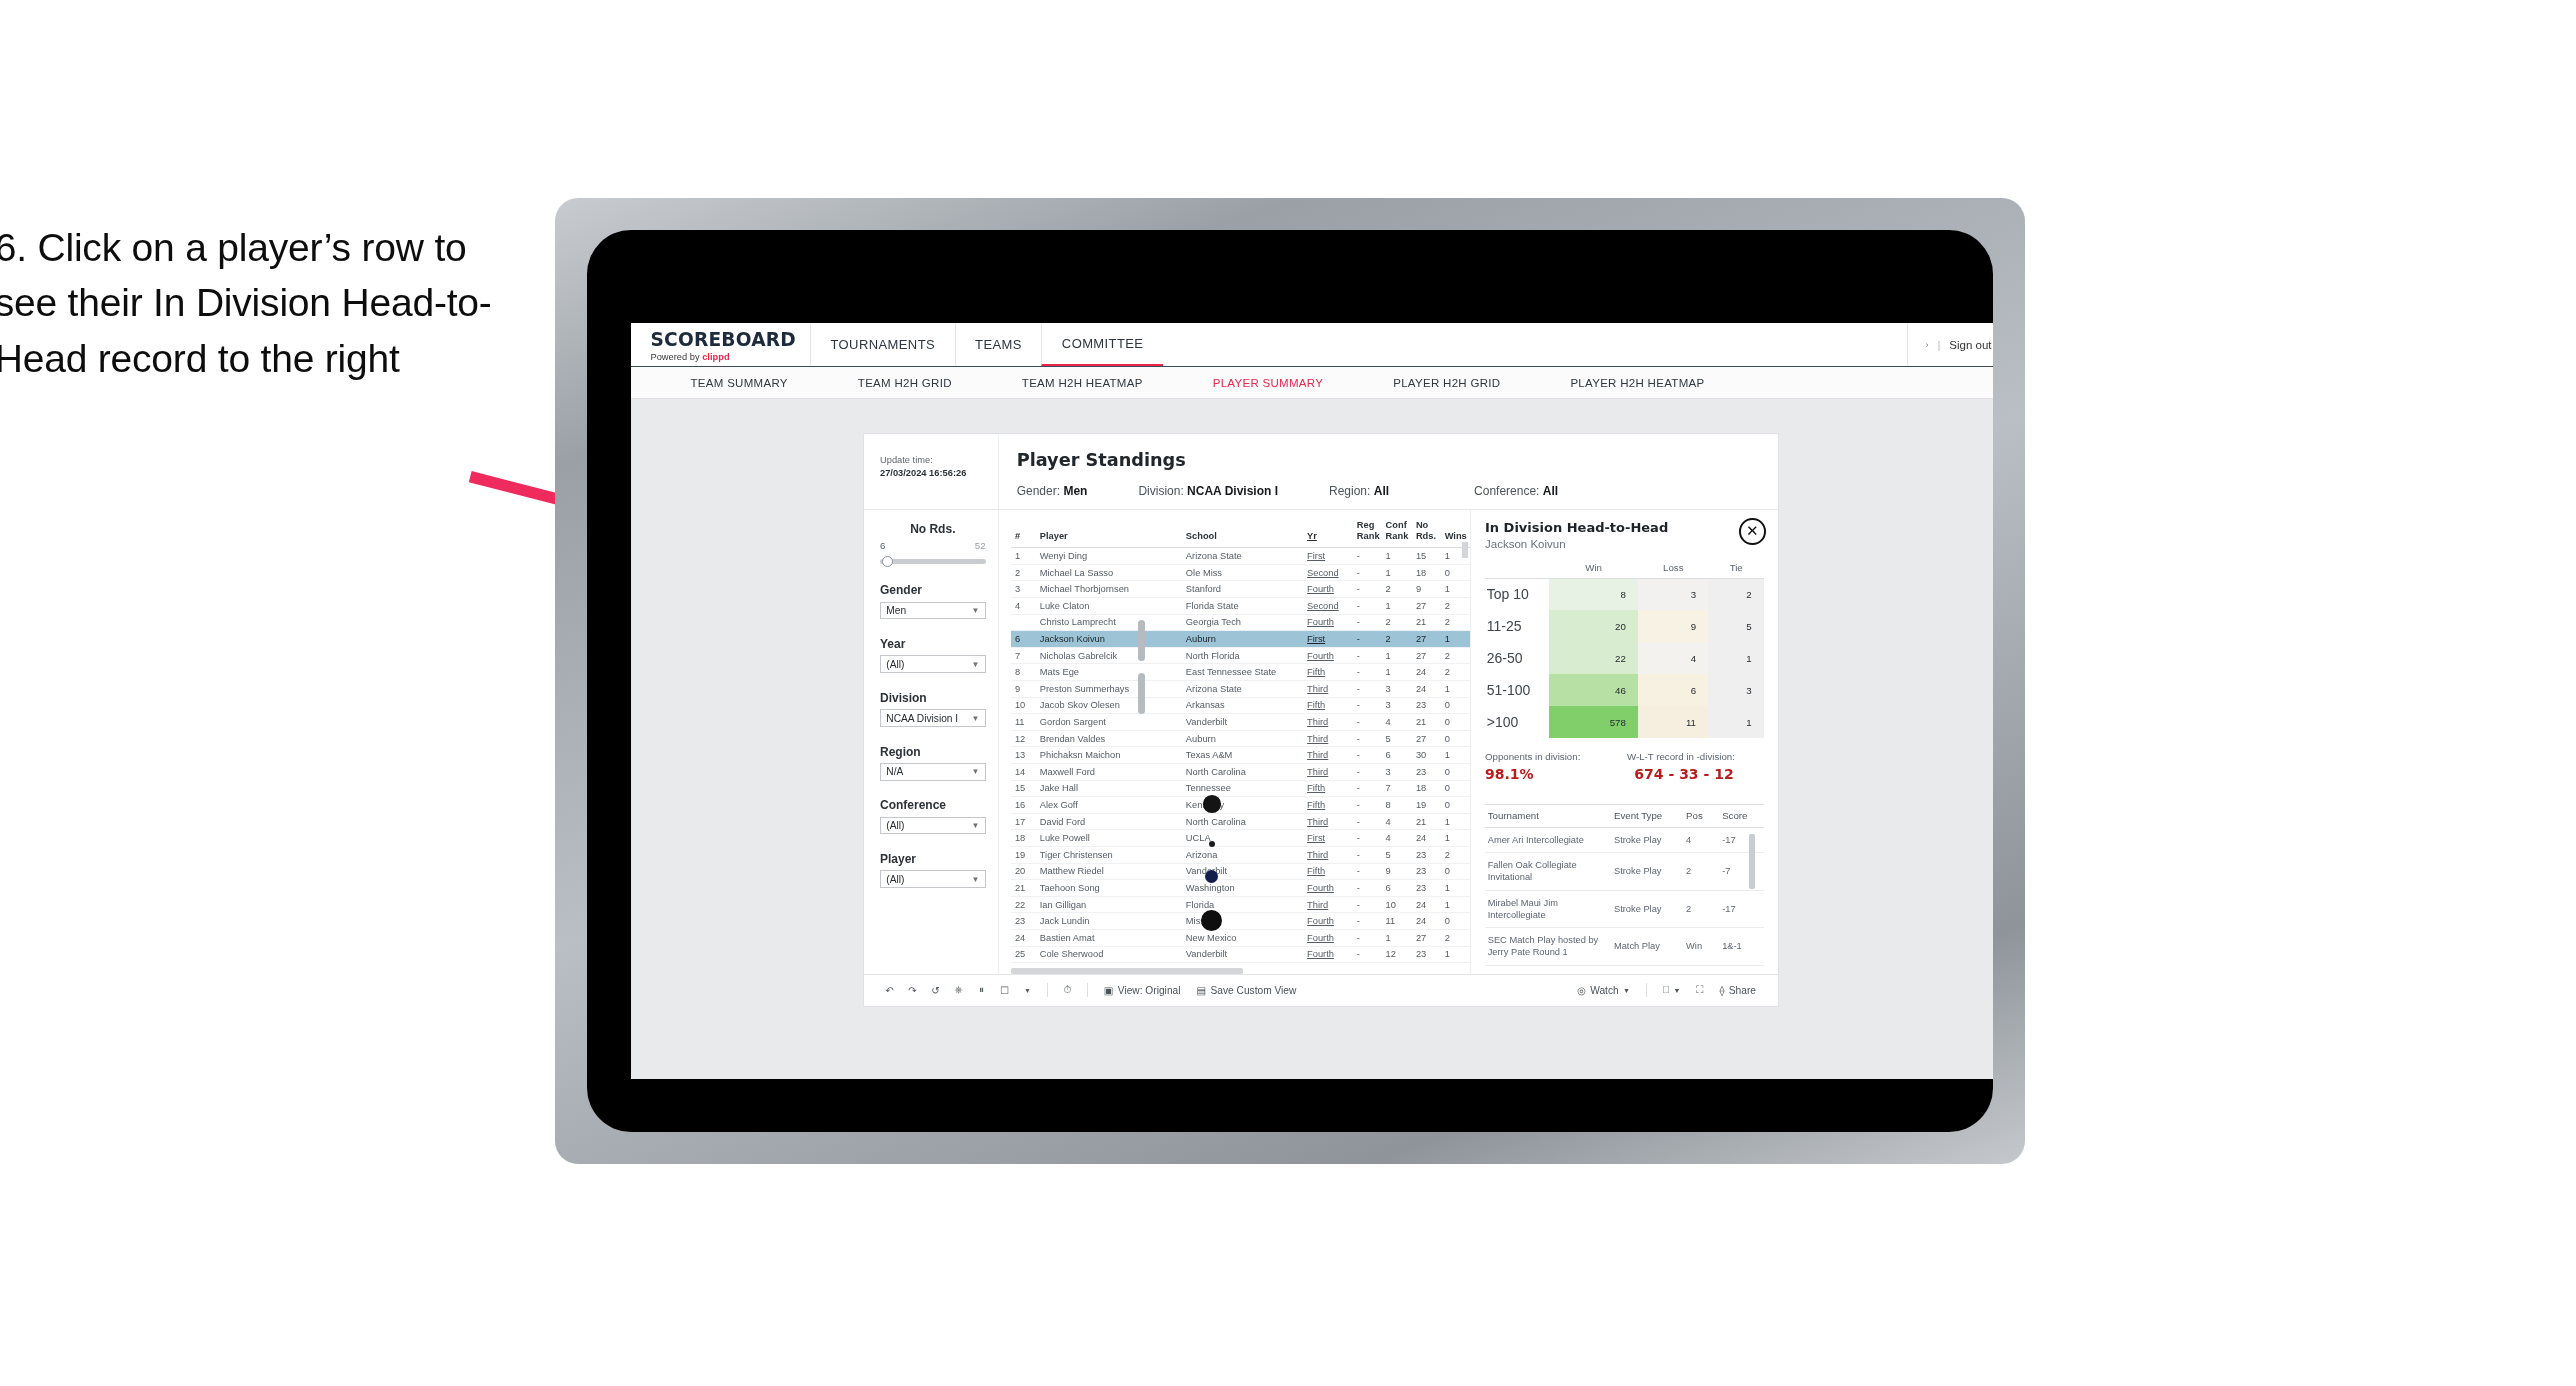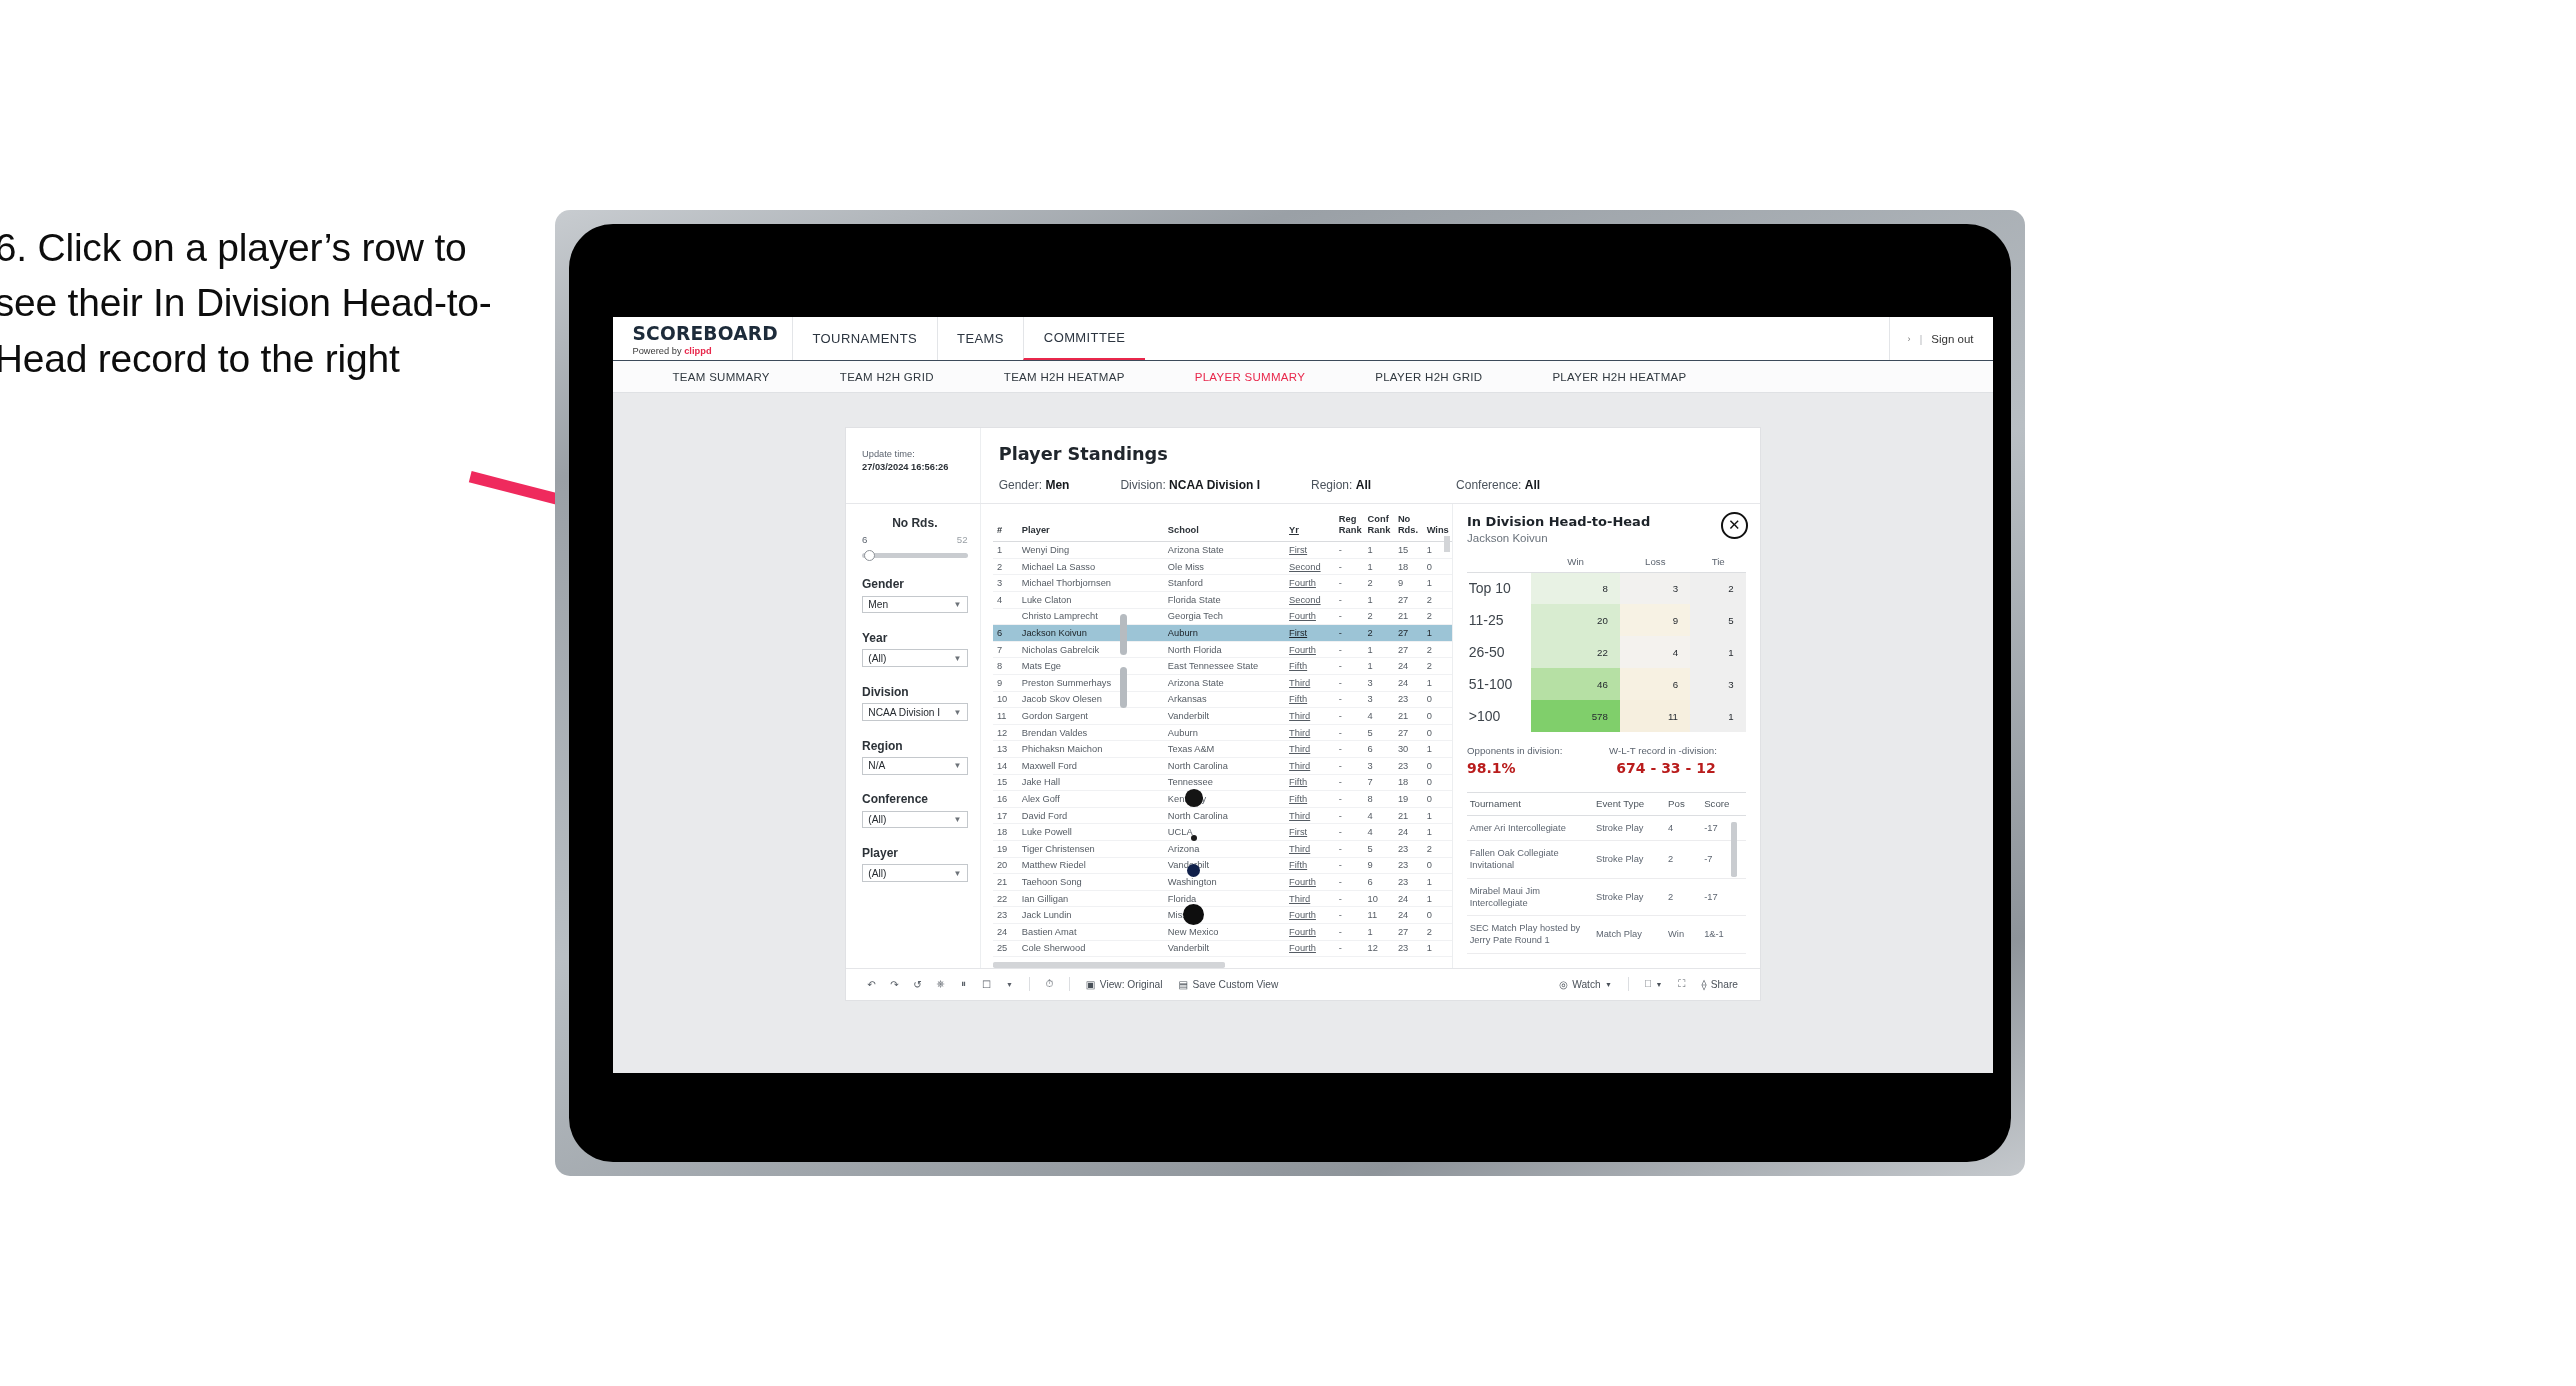--- a/index.html
+++ b/index.html
@@ -21,25 +21,25 @@
     color: #0d0d0d;
     font-family: "Liberation Sans", sans-serif;
     letter-spacing: -0.2px;
   }
 
   
   .arrow-svg { position: absolute; left: 461px; top: 443px; width: 620px; height: 230px; }
 
   
   .tablet {
-    position: absolute; left: 555px; top: 210px;
+    position: absolute; left: 555px; top: 198px;
     width: 1470px; height: 966px;
     background: linear-gradient(160deg,#c8ccd0 0%, #9aa0a6 18%, #b9bfc4 50%, #8e949a 84%, #c5c9cd 100%);
-    border-radius: 15px;
-    padding: 14px;
+    border-radius: 23px;
+    padding: 32px;
   }
   .tablet-inner {
     position: relative;
     width: 100%; height: 100%;
     background: #000;
     border-radius: 44px;
     overflow: hidden;
   }
   .screen {
     position: absolute;
@@ -203,21 +203,21 @@
     height: 32px; vertical-align: middle;
   }
   .kpis { display:flex; margin-top: 12.4px; }
   .kpi { }
   .kpi .k-lab { font-size: 9.7px; color:#5d6570; }
   .kpi .k-val { font-size: 14px; font-weight:700; color:#b91c1c; margin-top:4.4px; font-family:"DejaVu Sans", sans-serif;}
   .kpi.one { width: 142px; }
   .kpi.two { flex:1; }
   .kpi.two .k-val { text-align:center; padding-right: 23px;}
   .kpi.two .k-lab { }
-  .trn-wrap { margin-top: 16px; position:relative; }
+  .trn-wrap { margin-top: 22px; position:relative; }
   table.trn { width: 100%; border-collapse: collapse; font-size: 9.3px; table-layout: fixed;}
   table.trn th {
     text-align:left; font-weight:400; color:#4e565e; font-size: 9.7px;
     padding: 5.3px 2.7px; border-bottom: 0.9px solid #dcdee1; border-top: 0.9px solid #dcdee1;
   }
   table.trn td {
     padding: 6.2px 2.7px; color:#5d6570; border-bottom: 0.9px solid #ececee; vertical-align: middle;
     line-height: 1.3;
   }
   .t-name { width: 105px; }

